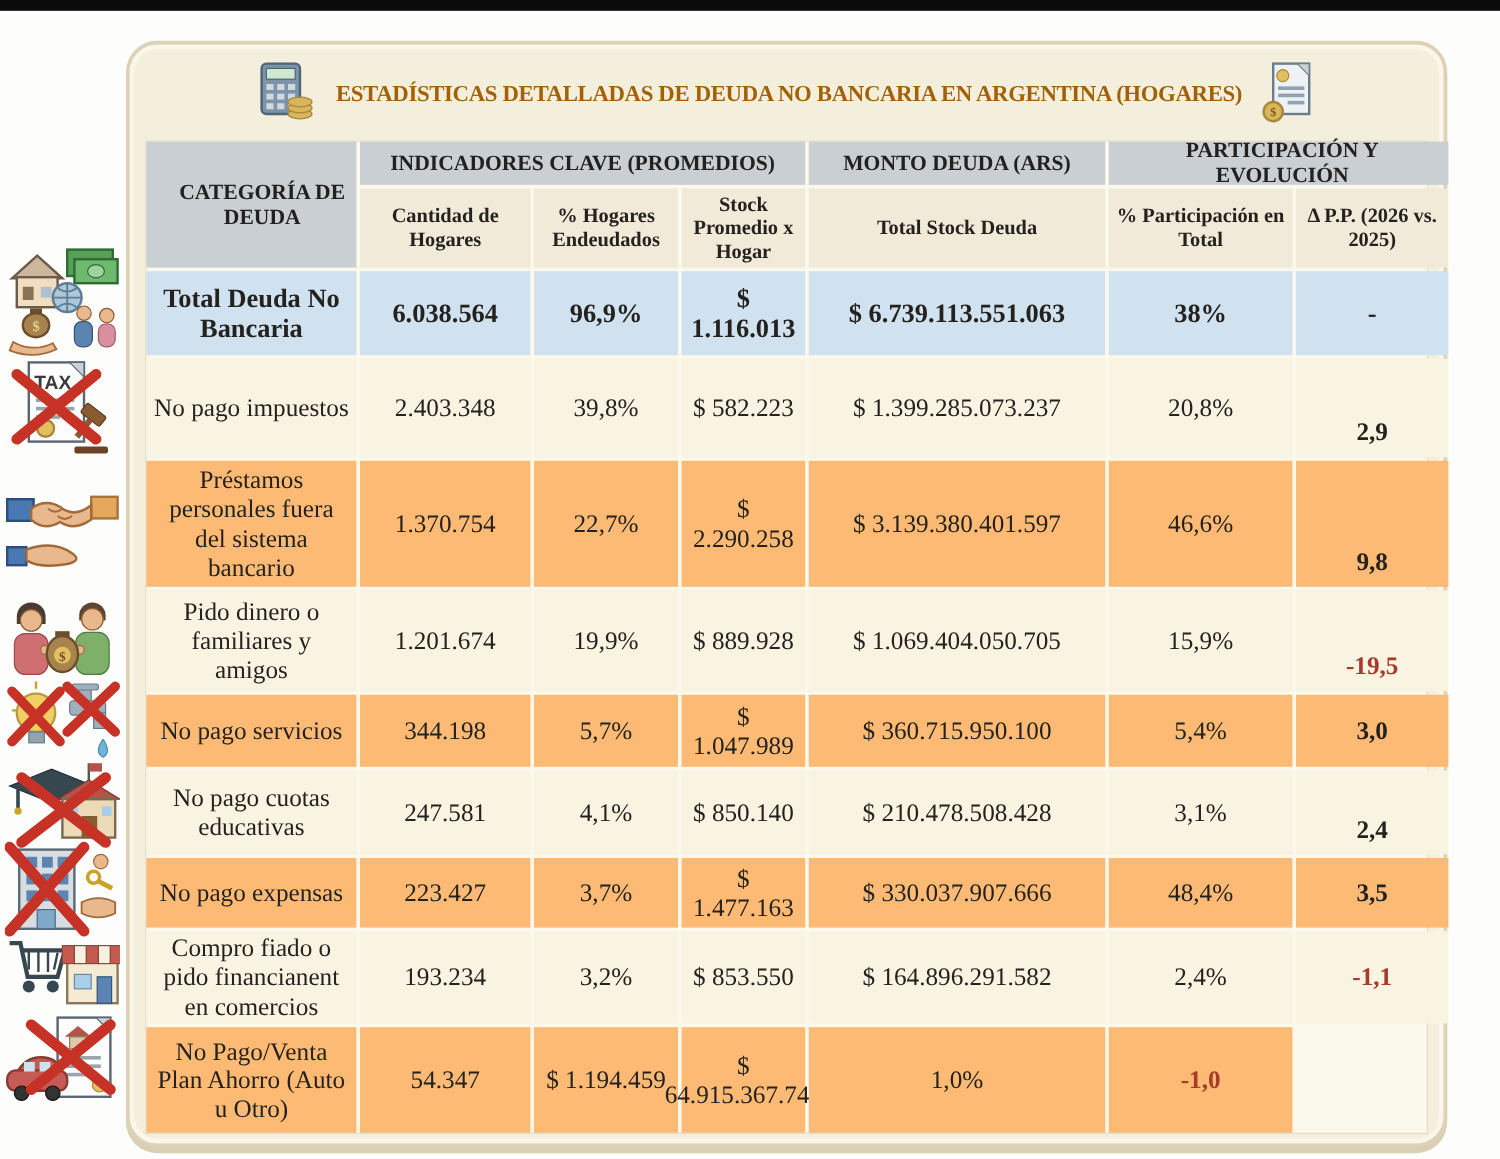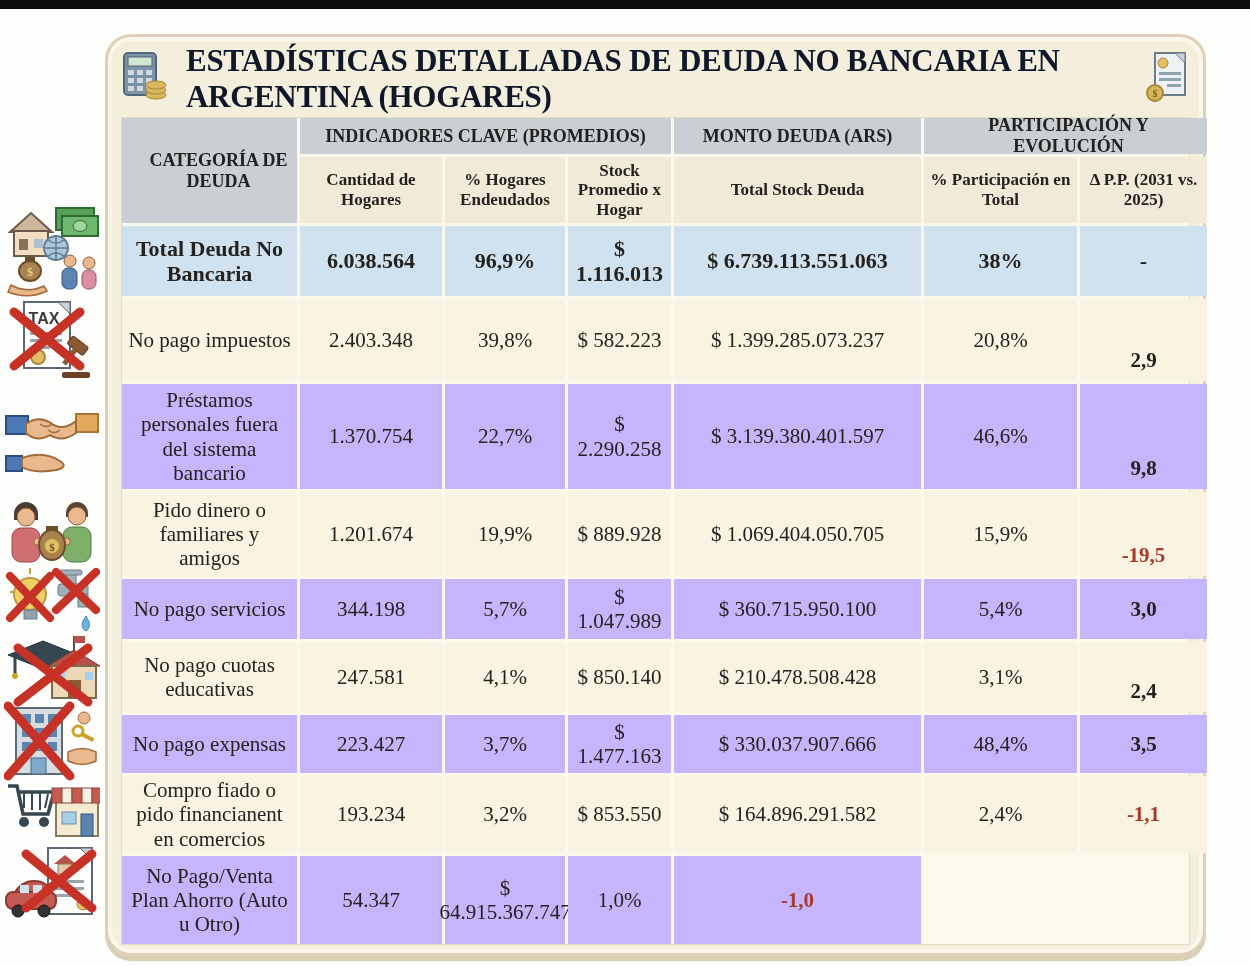--- a/index.html
+++ b/index.html
@@ -6,35 +6,35 @@
   body{background:#ffffff;font-family:"Liberation Serif","DejaVu Serif",serif;}
   .screen{position:relative;width:1250px;height:966px;background:#fdfdfc;overflow:hidden;}
   .topbar{position:absolute;left:0;top:0;width:1250px;height:9px;background:#0b0b0b;}
 
   
   .card{position:absolute;left:105px;top:34px;width:1095px;height:916px;
         background:#f4eedc;border:3px solid #ddd2b7;border-radius:26px;
         box-shadow:inset 0 0 0 4px #faf6ea,0 5px 0 #d9cfb5;}
   .card-title{position:absolute;left:10px;top:6px;width:1075px;height:72px;
               display:flex;align-items:center;justify-content:center;gap:16px;}
-  .card-title h1{margin:0;font-size:31px;font-weight:bold;color:#0f172a;letter-spacing:-0.3px;}
+  .card-title h1{margin:0;font-size:19px;font-weight:bold;color:#a16207;letter-spacing:-0.3px;}
 
   
   .grid{position:absolute;left:13px;top:80px;width:1067px;
         display:grid;
         grid-template-columns:175px 142px 120px 103px 247px 153px 127px;
         grid-template-rows:36px 66px 70px 82px 105px 84px 60px 70px 58px 77px 88px;
         gap:3px;background:#fbf8ec;border:1px solid #e4dcc6;}
   .c{display:flex;align-items:center;justify-content:center;text-align:center;
      font-size:21px;color:#24221e;line-height:1.15;padding:2px 6px;box-sizing:border-box;}
   .hdr{background:#c9cfd3;font-weight:bold;font-size:18px;color:#22211f;}
   .sub{background:#f1ead9;font-weight:bold;font-size:17px;}
   .total{background:#d0e1ef;font-weight:bold;font-size:22px;}
   .lt{background:#f9f3e2;}
-  .dk{background:#c4b5fd;}
+  .dk{background:#fdba74;}
   .delta{font-weight:bold;}
   .vb{align-items:flex-end;padding-bottom:9px;text-align:right;}
   .neg{color:#a63a2b;}
   .span-cat{grid-area:1/1/3/2;padding-left:24px;}
   .span-g1{grid-area:1/2/2/5;}
   .span-g2{grid-area:1/5/2/6;text-align:right;}
   .span-g3{grid-area:1/6/2/8;padding-left:12px;}
 
   
   .rail-icon{position:absolute;width:96px;height:96px;left:4px;}
@@ -250,21 +250,21 @@
 
       <div class="c hdr span-cat">CATEGORÍA DE DEUDA</div>
       <div class="c hdr span-g1">INDICADORES CLAVE (PROMEDIOS)</div>
       <div class="c hdr span-g2">MONTO DEUDA (ARS)</div>
       <div class="c hdr span-g3">PARTICIPACIÓN Y EVOLUCIÓN</div>
       <div class="c sub">Cantidad de Hogares</div>
       <div class="c sub">% Hogares Endeudados</div>
       <div class="c sub">Stock Promedio x Hogar</div>
       <div class="c sub">Total Stock Deuda</div>
       <div class="c sub">% Participación en Total</div>
-      <div class="c sub">Δ P.P. (2031 vs. 2025)</div>
+      <div class="c sub">Δ P.P. (2026 vs. 2025)</div>
 
       <div class="c total">Total Deuda No Bancaria</div>
       <div class="c total">6.038.564</div>
       <div class="c total">96,9%</div>
       <div class="c total">$ 1.116.013</div>
       <div class="c total">$ 6.739.113.551.063</div>
       <div class="c total">38%</div>
       <div class="c total delta">-</div>
 
       <div class="c lt">No pago impuestos</div>
@@ -318,18 +318,19 @@
       <div class="c lt">Compro fiado o pido financianent en comercios</div>
       <div class="c lt">193.234</div>
       <div class="c lt">3,2%</div>
       <div class="c lt">$ 853.550</div>
       <div class="c lt">$ 164.896.291.582</div>
       <div class="c lt">2,4%</div>
       <div class="c lt delta neg">-1,1</div>
 
       <div class="c dk">No Pago/Venta Plan Ahorro (Auto u Otro)</div>
       <div class="c dk">54.347</div>
+      <div class="c dk">$ 1.194.459</div>
       <div class="c dk">$ 64.915.367.747</div>
       <div class="c dk">1,0%</div>
       <div class="c dk delta neg">-1,0</div>
     </div>
   </div>
 </div>
 
 </body></html>

